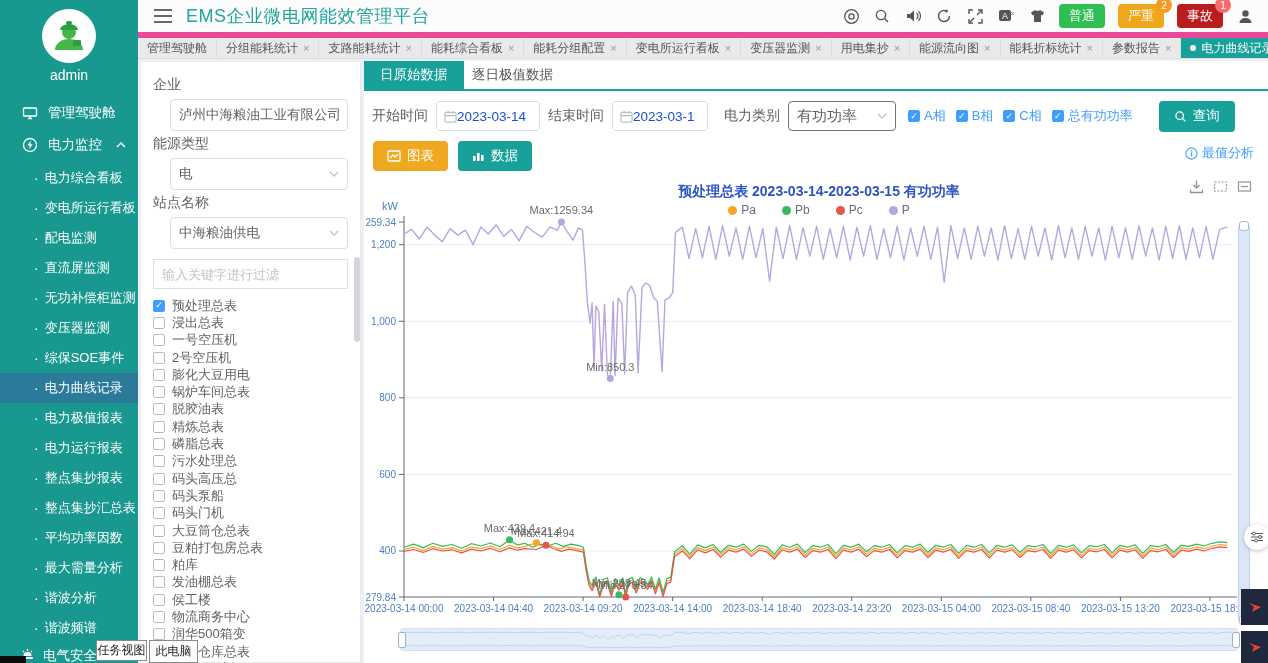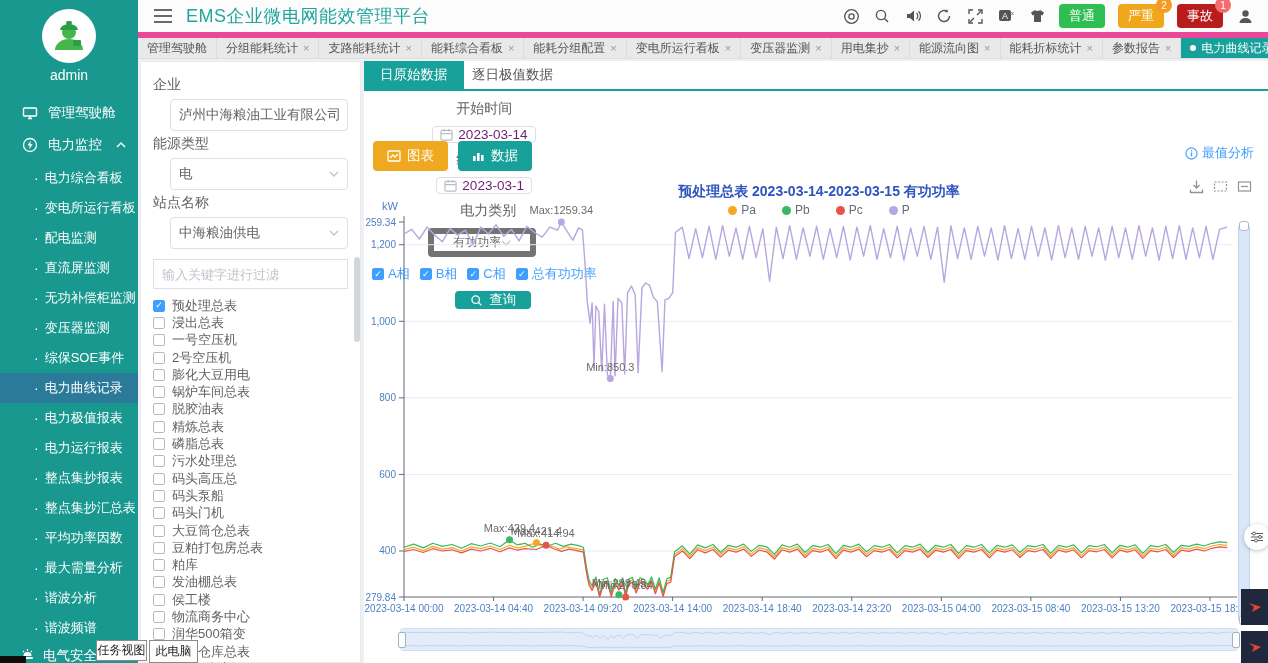--- a/index.html
+++ b/index.html
@@ -49,23 +49,23 @@
   .cbx.on { background:#409eff; border-color:#409eff; color:#fff; font-size:9px; line-height:1; }
   #list-scrollbar { position:absolute; right:0px; top:195px; width:6px; height:85px; border-radius:3px; background:#d3d6db; }
 
   
   #main-panel { position:absolute; left:364px; top:61px; width:904px; height:602px; background:#fff; z-index:2; }
   #mtab-row { position:relative; height:30px; }
   #mtab-underline { position:absolute; left:0; top:28px; width:100%; height:2px; background:#18A09A; }
   .mtab { position:absolute; top:0; height:28px; line-height:28px; padding:0 16px; font-size:13.5px; cursor:pointer; }
   .mtab.active { background:#18A09A; color:#fff; }
   .mtab.plain { left:92px; color:#555; }
-  #query-row { position:absolute; left:8px; top:39px; height:32px; display:flex; align-items:center; gap:8px; font-size:14px; color:#606266; white-space:nowrap;flex-direction:column; }
-  .q-input { height:30px; border:1px solid #dcdfe6; border-radius:4px; display:flex; align-items:center; padding:0 7px; gap:5px; color:#701a75; font-size:13.5px; background:#fff; cursor:text; }
-  .q-select { height:30px; width:108px; border:6px solid #737373; border-radius:4px; display:flex; align-items:center; justify-content:center; padding:0 8px; font-size:12px; color:#606266; cursor:pointer; margin-right:4px; }
+  #query-row { position:absolute; left:8px; top:39px; height:32px; display:flex; align-items:center; gap:8px; font-size:14px; color:#606266; white-space:nowrap; }
+  .q-input { height:30px; border:1px solid #dcdfe6; border-radius:4px; display:flex; align-items:center; padding:0 7px; color:#1d4ed8; font-size:13.5px; background:#fff; cursor:text; }
+  .q-select { height:30px; width:108px; border:1px solid #737373; border-radius:4px; display:flex; align-items:center; justify-content:space-between; padding:0 8px; font-size:15px; color:#606266; cursor:pointer; margin-right:4px; }
   .phase { display:flex; align-items:center; gap:4px; color:#409eff; font-size:13px; cursor:pointer; }
   .phase .cbx { margin-right:0; }
   #query-btn { margin-left:18px; height:31px; background:#18A09A; color:#fff; border:none; border-radius:4px; padding:0 15px; font-size:13.5px; display:flex; align-items:center; gap:6px; cursor:pointer; font-family:inherit; }
   #view-btn-row { position:absolute; left:9px; top:80px; display:flex; gap:10px; }
   .v-btn { height:30px; border:none; border-radius:4px; color:#fff; font-size:13.5px; padding:0 14px; display:flex; align-items:center; gap:6px; cursor:pointer; font-family:inherit; }
   #btn-chart { background:#EFA920; }
   #btn-data { background:#18A09A; }
   #extreme-link { position:absolute; right:14px; top:83px; display:flex; align-items:center; gap:4px; color:#409eff; font-size:13px; cursor:pointer; }
 
   

